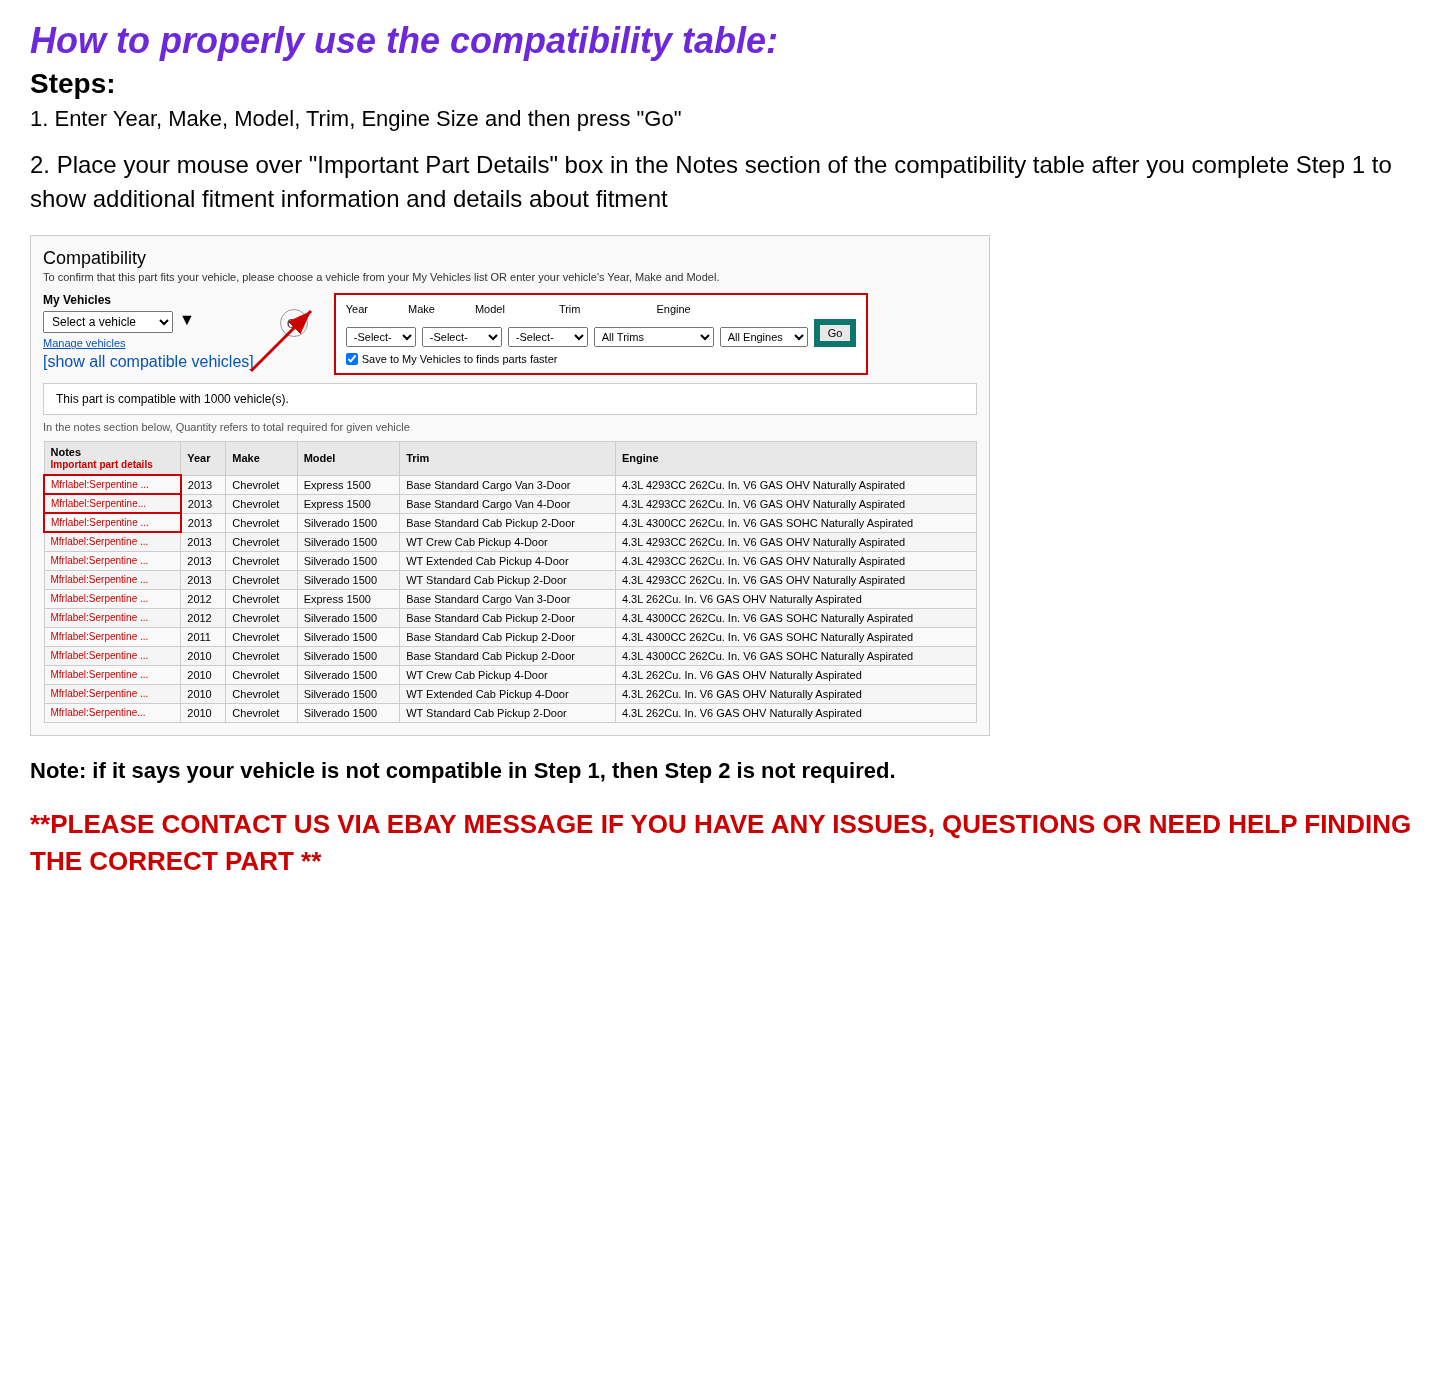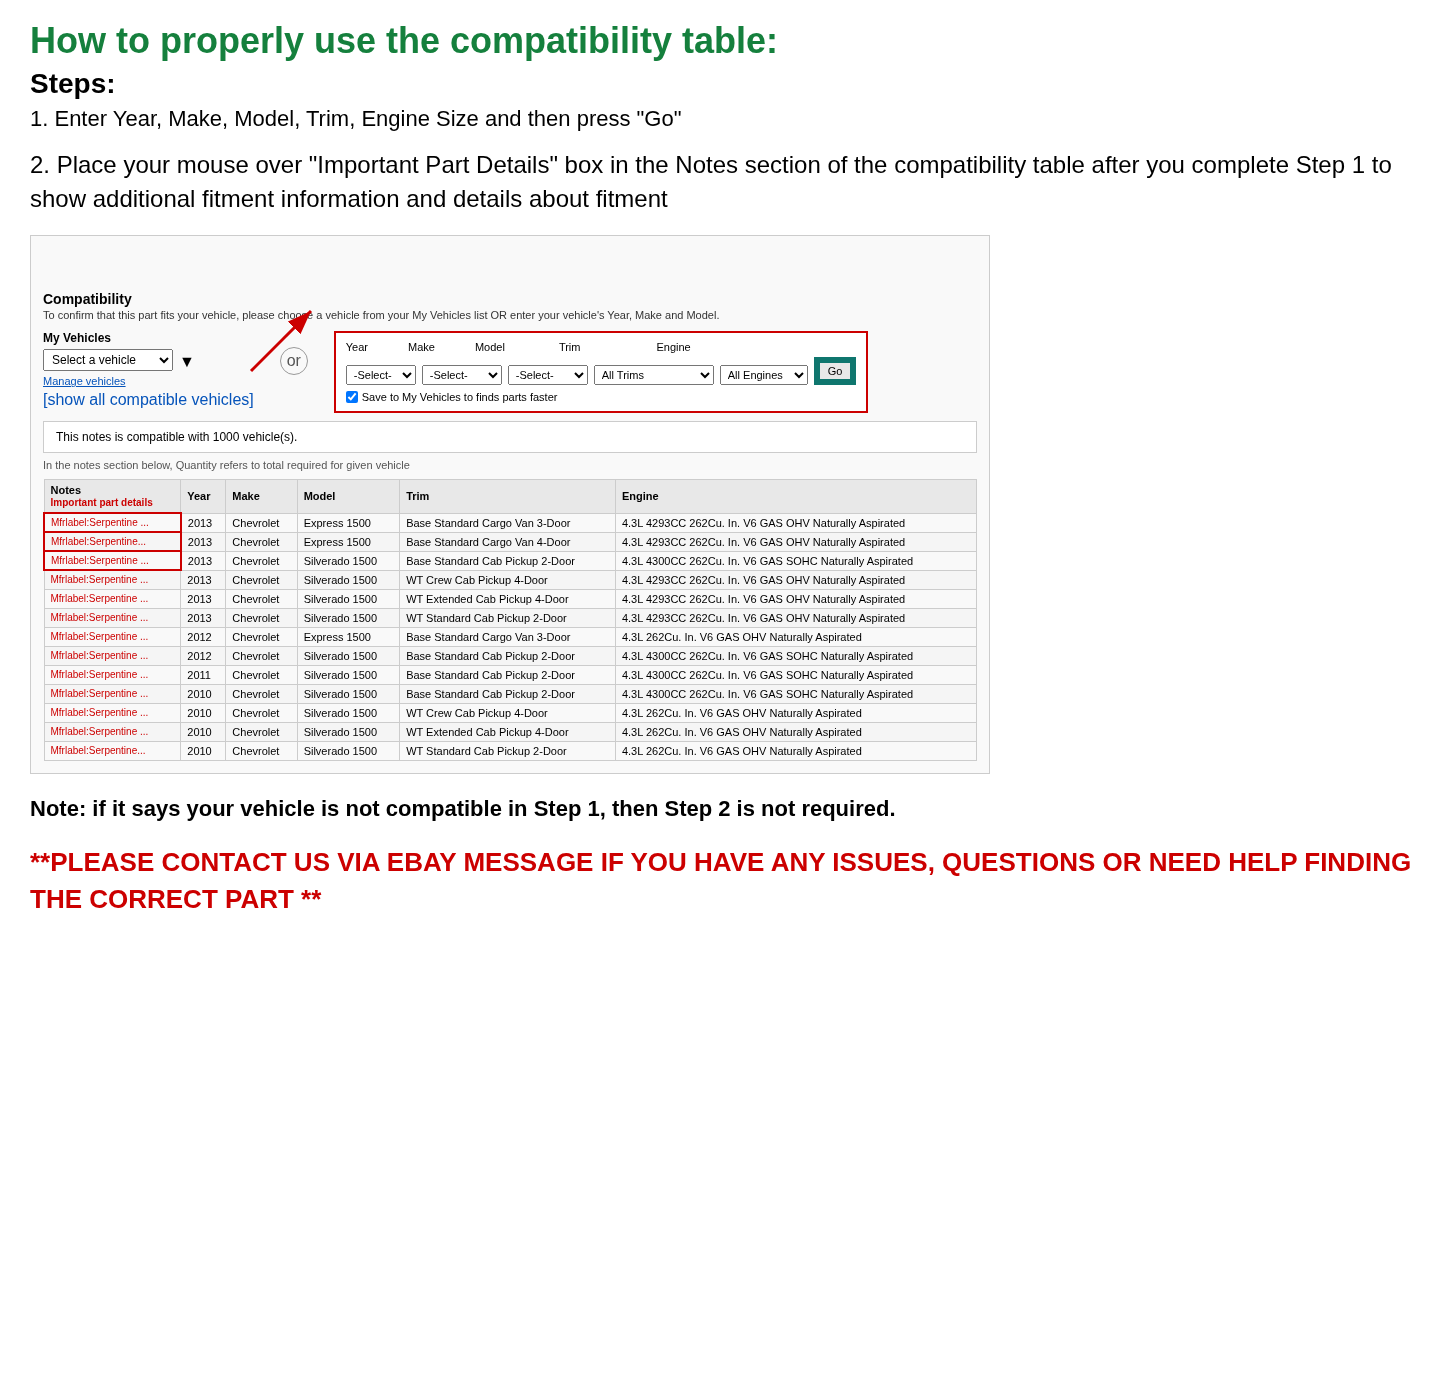--- a/index.html
+++ b/index.html
@@ -5,24 +5,25 @@
     * { box-sizing: border-box; margin: 0; padding: 0; }
     body {
       font-family: Arial, sans-serif;
       background: #fff;
       color: #000;
       width: 1445px;
       min-height: 1393px;
       padding: 20px 30px;
     }
     .main-title {
-      color: #15803d;
+      color: #6d28d9;
       font-size: 36px;
       font-weight: bold;
       margin-bottom: 6px;
+      font-style: italic;
     }
     .steps-title {
       font-size: 28px;
       font-weight: bold;
       margin-bottom: 6px;
     }
     .step1 {
       font-size: 22px;
       font-weight: normal;
       margin-bottom: 16px;
@@ -35,44 +36,43 @@
     }
     .diagram-area {
       position: relative;
       border: 1px solid #ccc;
       background: #f9f9f9;
       margin-bottom: 20px;
       padding: 12px;
       width: 960px;
     }
     .compat-title {
-      font-size: 14px;
-      font-weight: bold;
+      font-size: 18px;
+      font-weight: normal;
       margin-bottom: 2px;
-      margin-top: 43px;
     }
     .compat-subtitle {
       font-size: 11px;
       color: #333;
       margin-bottom: 10px;
     }
     .my-vehicles-row {
       display: flex;
       align-items: flex-start;
       gap: 26px;
       margin-bottom: 8px;
     }
     .my-vehicles-label {
       font-size: 12px;
       font-weight: bold;
       margin-bottom: 4px;
     }
     .select-vehicle-wrapper {
       display: flex;
-      align-items: flex-end;
+      align-items: flex-start;
       gap: 6px;
     }
     .select-vehicle-wrapper select {
       font-size: 12px;
       padding: 2px 4px;
       width: 130px;
     }
     .manage-vehicles {
       font-size: 11px;
       color: #0654ba;
@@ -272,21 +272,21 @@
         </select>
         <button class="go-btn">Go</button>
       </div>
       <div class="save-check-row">
         <input type="checkbox" checked="" style="">
         <label>Save to My Vehicles to finds parts faster</label>
       </div>
     </div>
   </div>
 
-  <div class="compat-compatible">This notes is compatible with 1000 vehicle(s).</div>
+  <div class="compat-compatible">This part is compatible with 1000 vehicle(s).</div>
   <div class="quantity-note">In the notes section below, Quantity refers to total required for given vehicle</div>
 
   <table class="compat-table">
     <thead>
       <tr>
         <th>
           <span class="notes-header">Notes</span><br>
           <span class="notes-sub">Important part details</span>
         </th>
         <th>Year</th>

